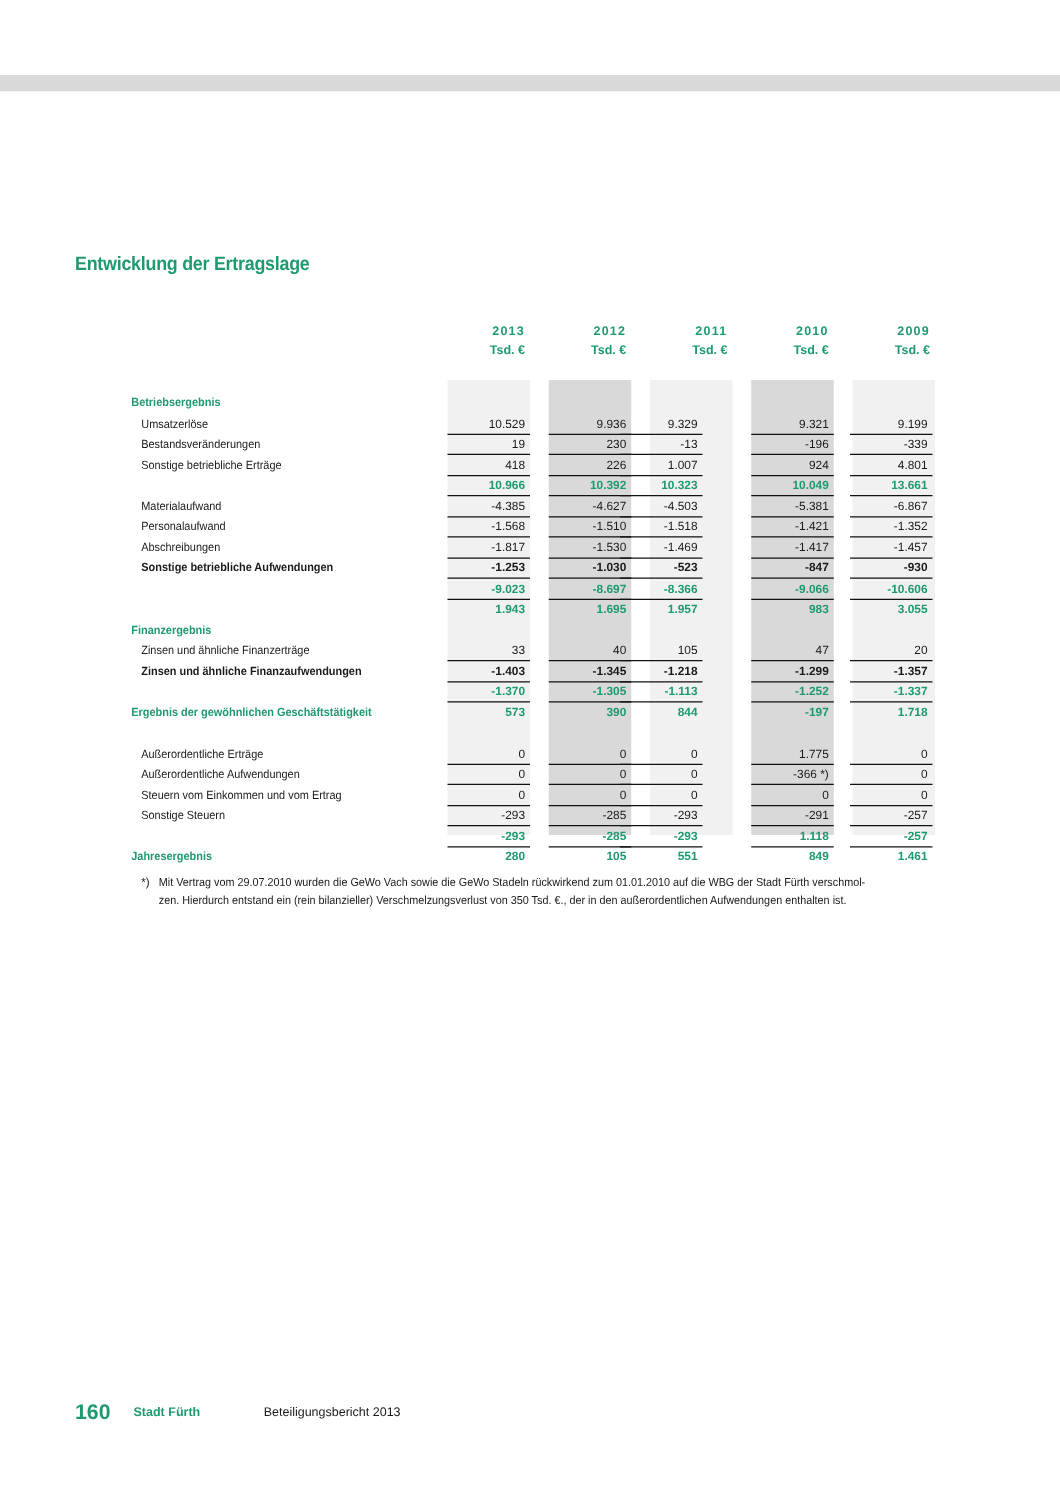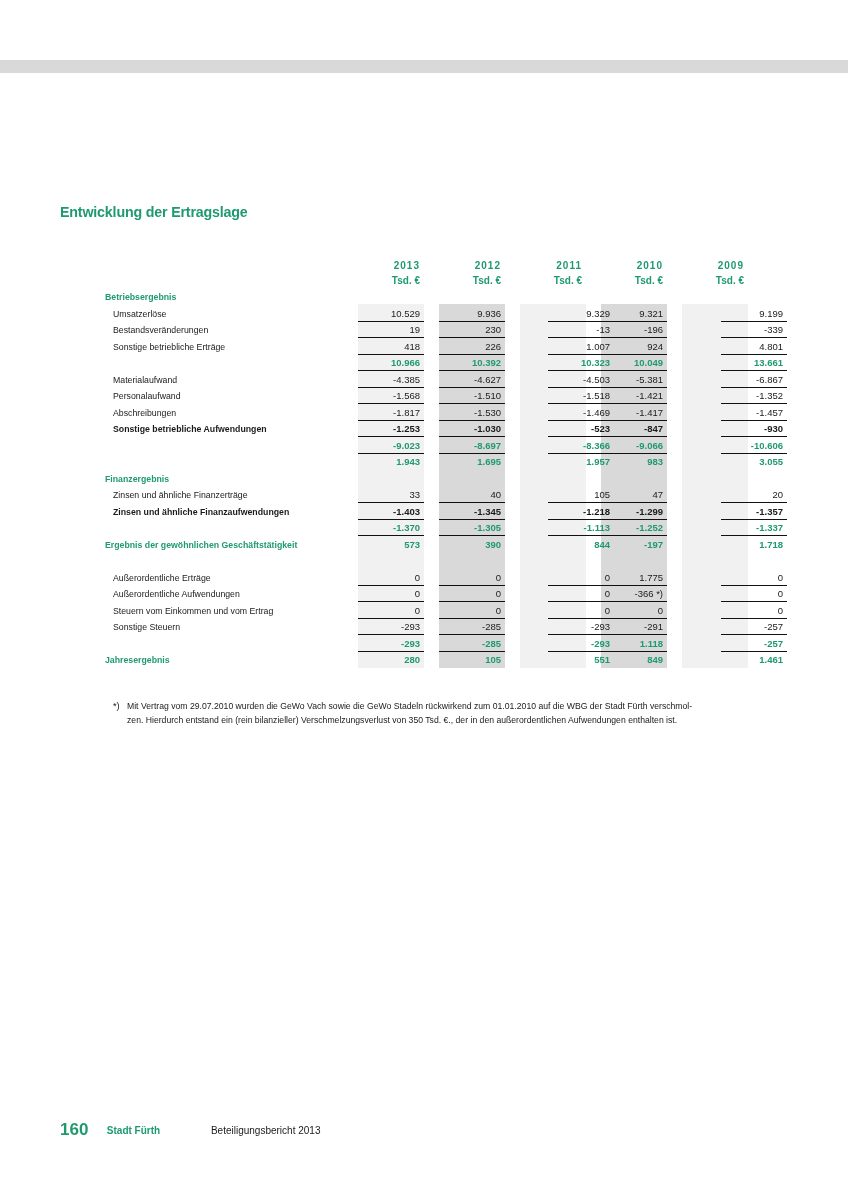--- a/index.html
+++ b/index.html
@@ -13,33 +13,33 @@
     color: #1f9a6e; letter-spacing: -0.2px; transform: scaleX(0.92); transform-origin: left;
   }
   .colbg { position: absolute; top: 304px; height: 364px; width: 66px; }
   .colbg.light { background: #f1f1f1; }
   .colbg.dark { background: #d9d9d9; }
   .colhead {
     position: absolute; width: 66px; text-align: right; color: #1f9a6e; font-weight: bold;
     font-size: 10px; line-height: 15px;
   }
   .colhead .yr { letter-spacing: 1px; }
-  .row { position: absolute; left: 0; width: 848px; height: 16px; }
+  .row { position: absolute; left: 0; width: 848px; height: 16px; margin-top: 26px; }
   .label {
     position: absolute; left: 113px; font-size: 9.5px; line-height: 16px; white-space: nowrap;
     transform: scaleX(0.92); transform-origin: left; color: #1a1a1a;
   }
   .label.section { left: 105px; color: #1f9a6e; font-weight: bold; }
   .cell {
     position: absolute; width: 66px; height: 16px; box-sizing: border-box; text-align: right;
     font-size: 9.5px; line-height: 16px; padding-right: 4px; white-space: nowrap;
   }
   .cell.ul { border-bottom: 1.5px solid #111; }
   .cell.total { color: #1f9a6e; font-weight: bold; }
-  .c0 { left: 358px; } .c1 { left: 439px; } .c2 { left: 548px; } .c3 { left: 601px; } .c4 { left: 721px; }
+  .c0 { left: 358px; } .c1 { left: 439px; } .c2 { left: 496px; } .c3 { left: 601px; } .c4 { left: 680px; }
   .footnote {
     position: absolute; left: 113px; top: 699px; width: 640px; font-size: 9.3px; line-height: 14px;
     color: #1a1a1a;
   }
   .fn-mark { position: absolute; left: 0; top: 0; }
   .fn-text { margin-left: 14px; display: block; transform: scaleX(0.93); transform-origin: left; width: 680px; }
   .footer { position: absolute; left: 60px; top: 1120px; white-space: nowrap; }
   .pagenum { font-size: 17px; font-weight: bold; color: #1f9a6e; vertical-align: middle; }
   .footer-brand { font-size: 10px; font-weight: bold; color: #1f9a6e; margin-left: 14px; vertical-align: middle; }
   .footer-sub { font-size: 10px; color: #1a1a1a; vertical-align: middle; margin-left: 48px; }

